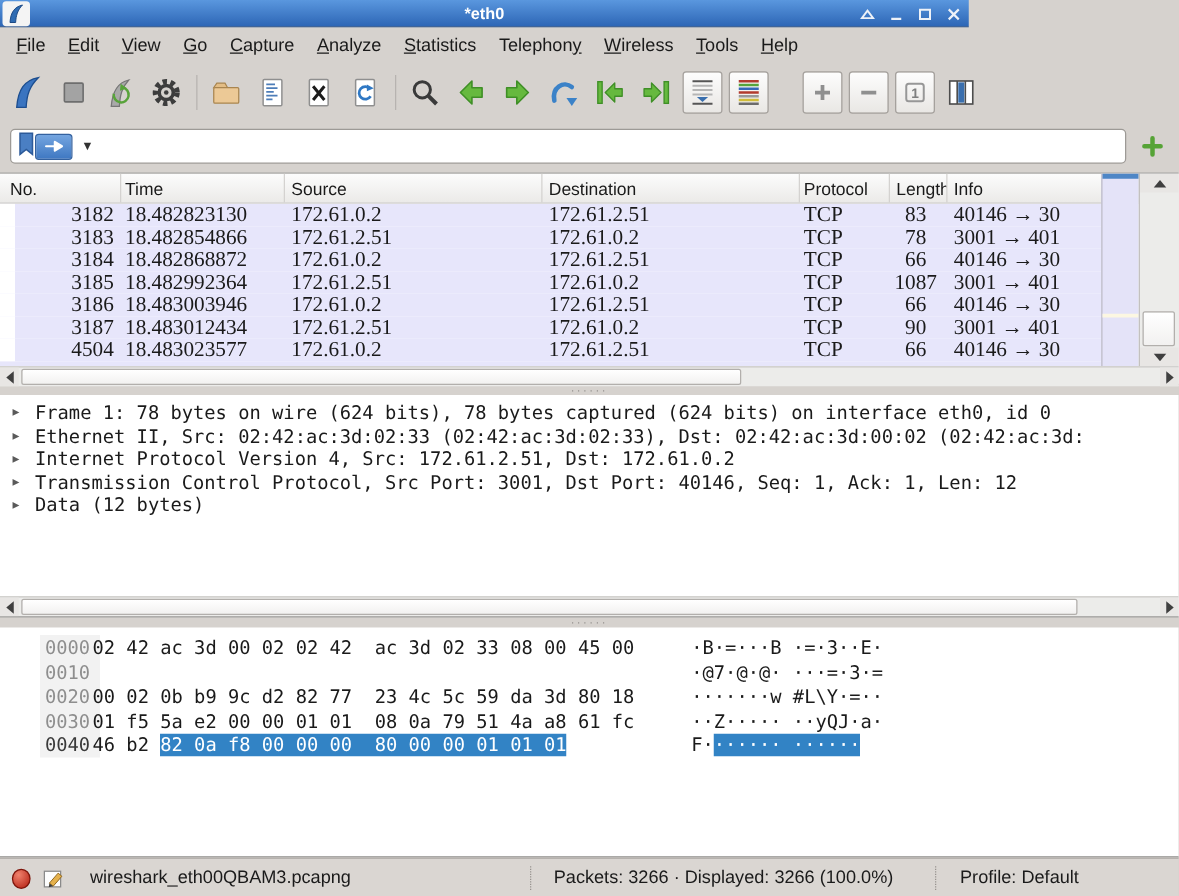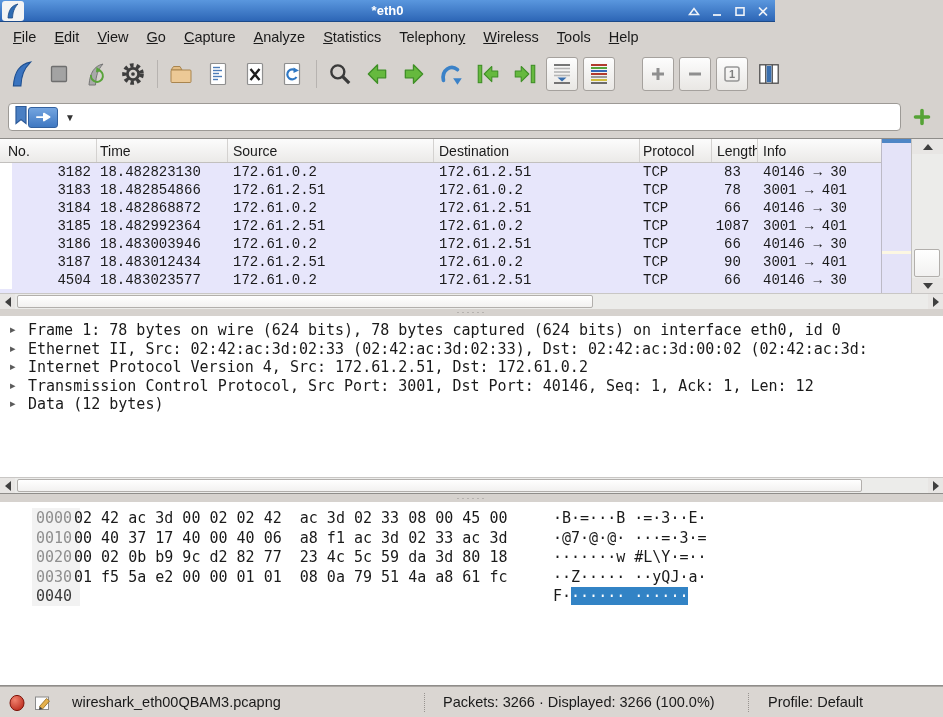--- a/index.html
+++ b/index.html
@@ -45,22 +45,22 @@
   .filter-caret { font-size:10px; color:#333; padding:0 7px; }
   .filter-add { width:26px; height:26px; display:flex; align-items:center; justify-content:center; }
 
   
   .packetpane { position:absolute; left:0; top:138px; width:943px; height:170px; background:#ffffff;
     border-top:1px solid #8f8d8a; border-bottom:1px solid #8f8d8a; }
   .cols-header { position:absolute; left:0; top:0; width:911px; height:24px; display:flex;
     background:linear-gradient(#fcfcfc,#ebeae8); border-bottom:1px solid #c2c0be; font-size:14px; }
   .hc { border-right:1px solid #d4d2d0; display:flex; align-items:center; overflow:hidden; white-space:nowrap;text-align:center; }
   .rows-wrap { position:absolute; left:0; top:24px; width:881px; height:130px; background:#ffffff; overflow:hidden; }
-  .prow { display:flex; height:18px; background:var(--row_bg); font-family:Liberation Mono, monospace;
-    font-size:14px; line-height:18px; white-space:nowrap; }
+  .prow { display:flex; height:18px; background:var(--row_bg); font-family:Liberation Serif, serif;
+    font-size:17px; line-height:18px; white-space:nowrap; }
   .c-gut  { width:12px; background:#ffffff; flex:none; }
   .c-no   { width:85px; text-align:right; padding-right:6px; flex:none; }
   .c-time { width:131px; padding-left:3px; flex:none; }
   .c-src  { width:206px; padding-left:5px; flex:none; }
   .c-dst  { width:206px; padding-left:5px; flex:none; }
   .c-pro  { width:72px; padding-left:3px; flex:none; }
   .c-len  { width:46px; text-align:center; padding-right:5px; flex:none; }
   .c-info { flex:1; padding-left:5px; overflow:hidden; }
   .row-filler { height:4px; background:var(--row_bg); }
   .minimap { position:absolute; left:881px; top:0; width:30px; height:154px; background:#e4e3f8;
@@ -455,24 +455,24 @@
       </div>
   </div>
 </div>
 
 <div class="splitter" style="top:494px;">······</div>
 
 <div class="hexpane">
   <div class="hexstrip"></div>
   <div class="hxrows">
     <div class="hxrow"><span class="hxoff">0000</span><span class="hxb"><span>02 42 ac 3d 00 02 02 42  ac 3d 02 33 08 00 45 00</span><span class="hl"></span></span><span class="hxa"><span>·B·=···B ·=·3··E·</span><span class="hl"></span></span></div>
-    <div class="hxrow"><span class="hxoff">0010</span><span class="hxb"><span>00 40 37 17 40 00 40 06  a8 f1 ac 3d 02 33 ac 3d</span><span class="hl"></span></span><span class="hxa"><span>·@7·@·@· ···=·3·=</span><span class="hl"></span></span></div>
+    <div class="hxrow"><span class="hxoff">0010</span><span class="hxa"><span>·@7·@·@· ···=·3·=</span><span class="hl"></span></span></div>
     <div class="hxrow"><span class="hxoff">0020</span><span class="hxb"><span>00 02 0b b9 9c d2 82 77  23 4c 5c 59 da 3d 80 18</span><span class="hl"></span></span><span class="hxa"><span>·······w #L\Y·=··</span><span class="hl"></span></span></div>
     <div class="hxrow"><span class="hxoff">0030</span><span class="hxb"><span>01 f5 5a e2 00 00 01 01  08 0a 79 51 4a a8 61 fc</span><span class="hl"></span></span><span class="hxa"><span>··Z····· ··yQJ·a·</span><span class="hl"></span></span></div>
-    <div class="hxrow"><span class="hxoff active">0040</span><span class="hxa"><span>F·</span><span class="hl">······ ······</span></span></div>
+    <div class="hxrow"><span class="hxoff active">0040</span><span class="hxb"><span>46 b2 </span><span class="hl">82 0a f8 00 00 00  80 00 00 01 01 01</span></span><span class="hxa"><span>F·</span><span class="hl">······ ······</span></span></div>
   </div>
 </div>
 
 <div class="statusbar">
   <span class="sb-item" style="left:8px; top:7px; height:auto; line-height:normal;">
     <svg width="18" height="18" viewBox="0 0 18 18">
         <defs>
           <radialGradient id="rg" cx="0.35" cy="0.3" r="0.8">
             <stop offset="0" stop-color="#f0826e"></stop>
             <stop offset="1" stop-color="#b9281a"></stop>

